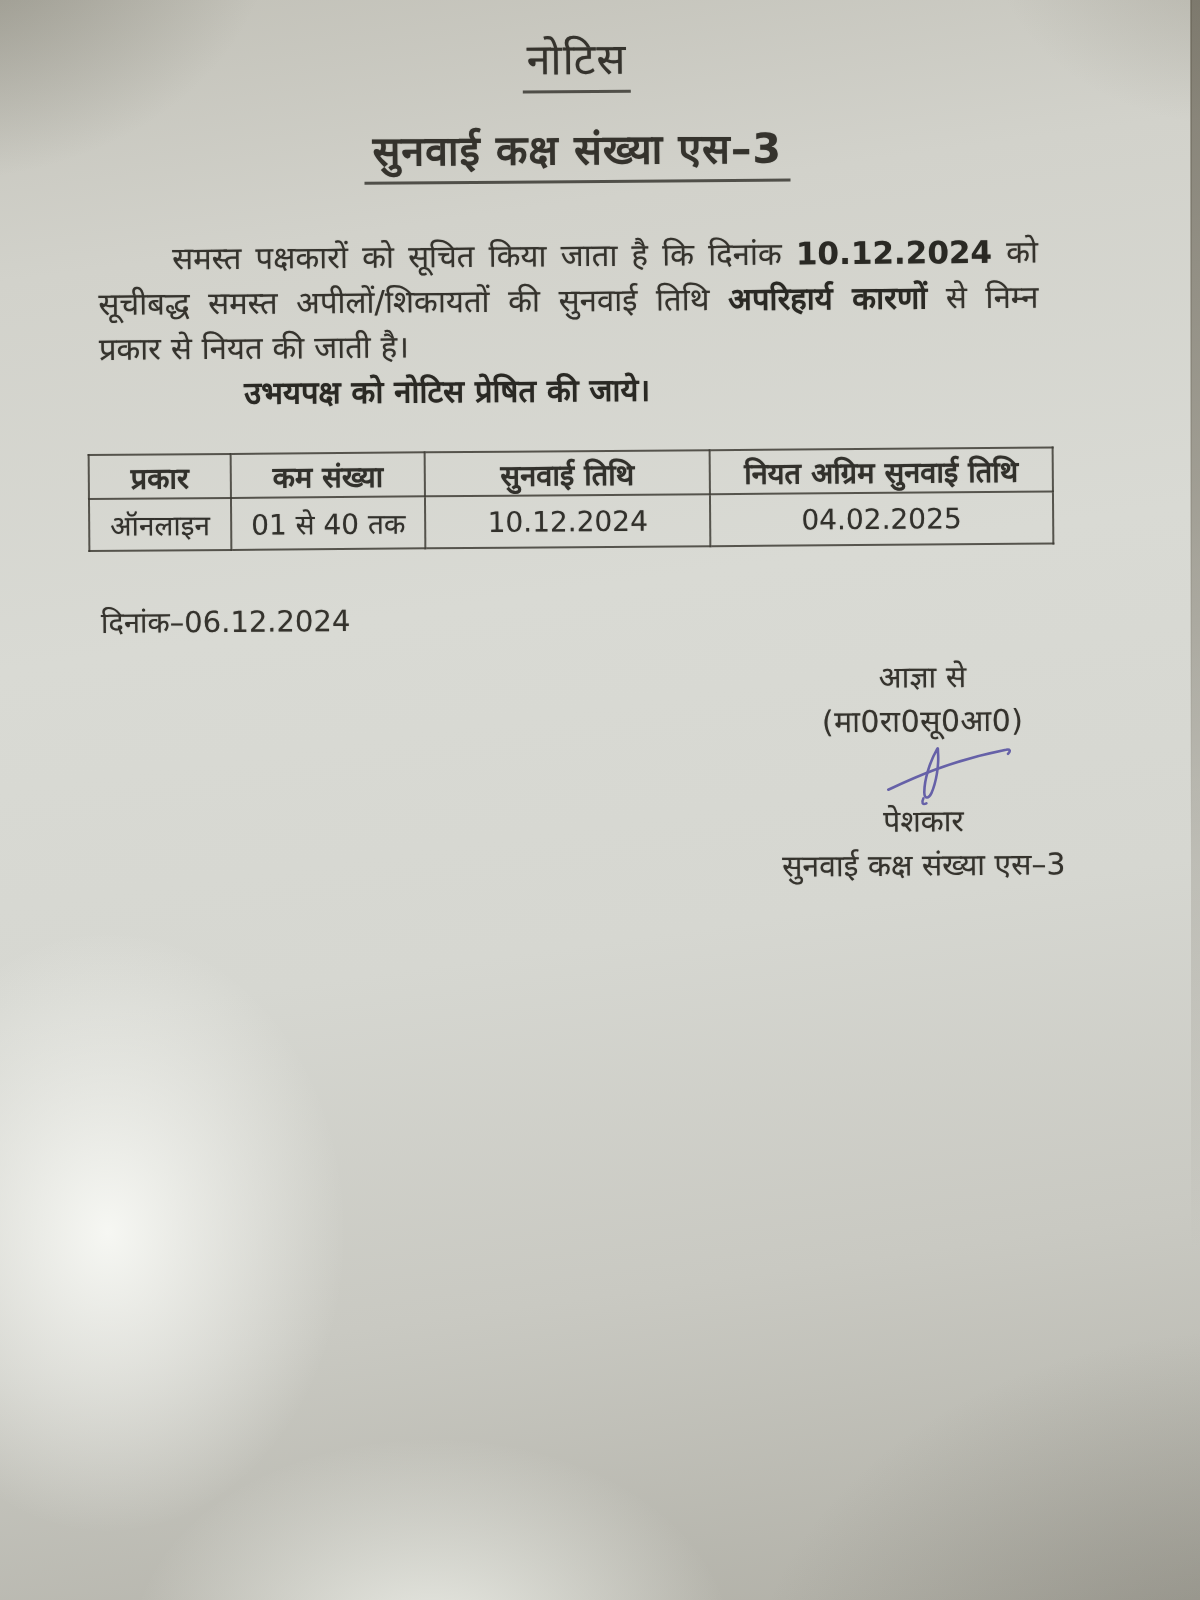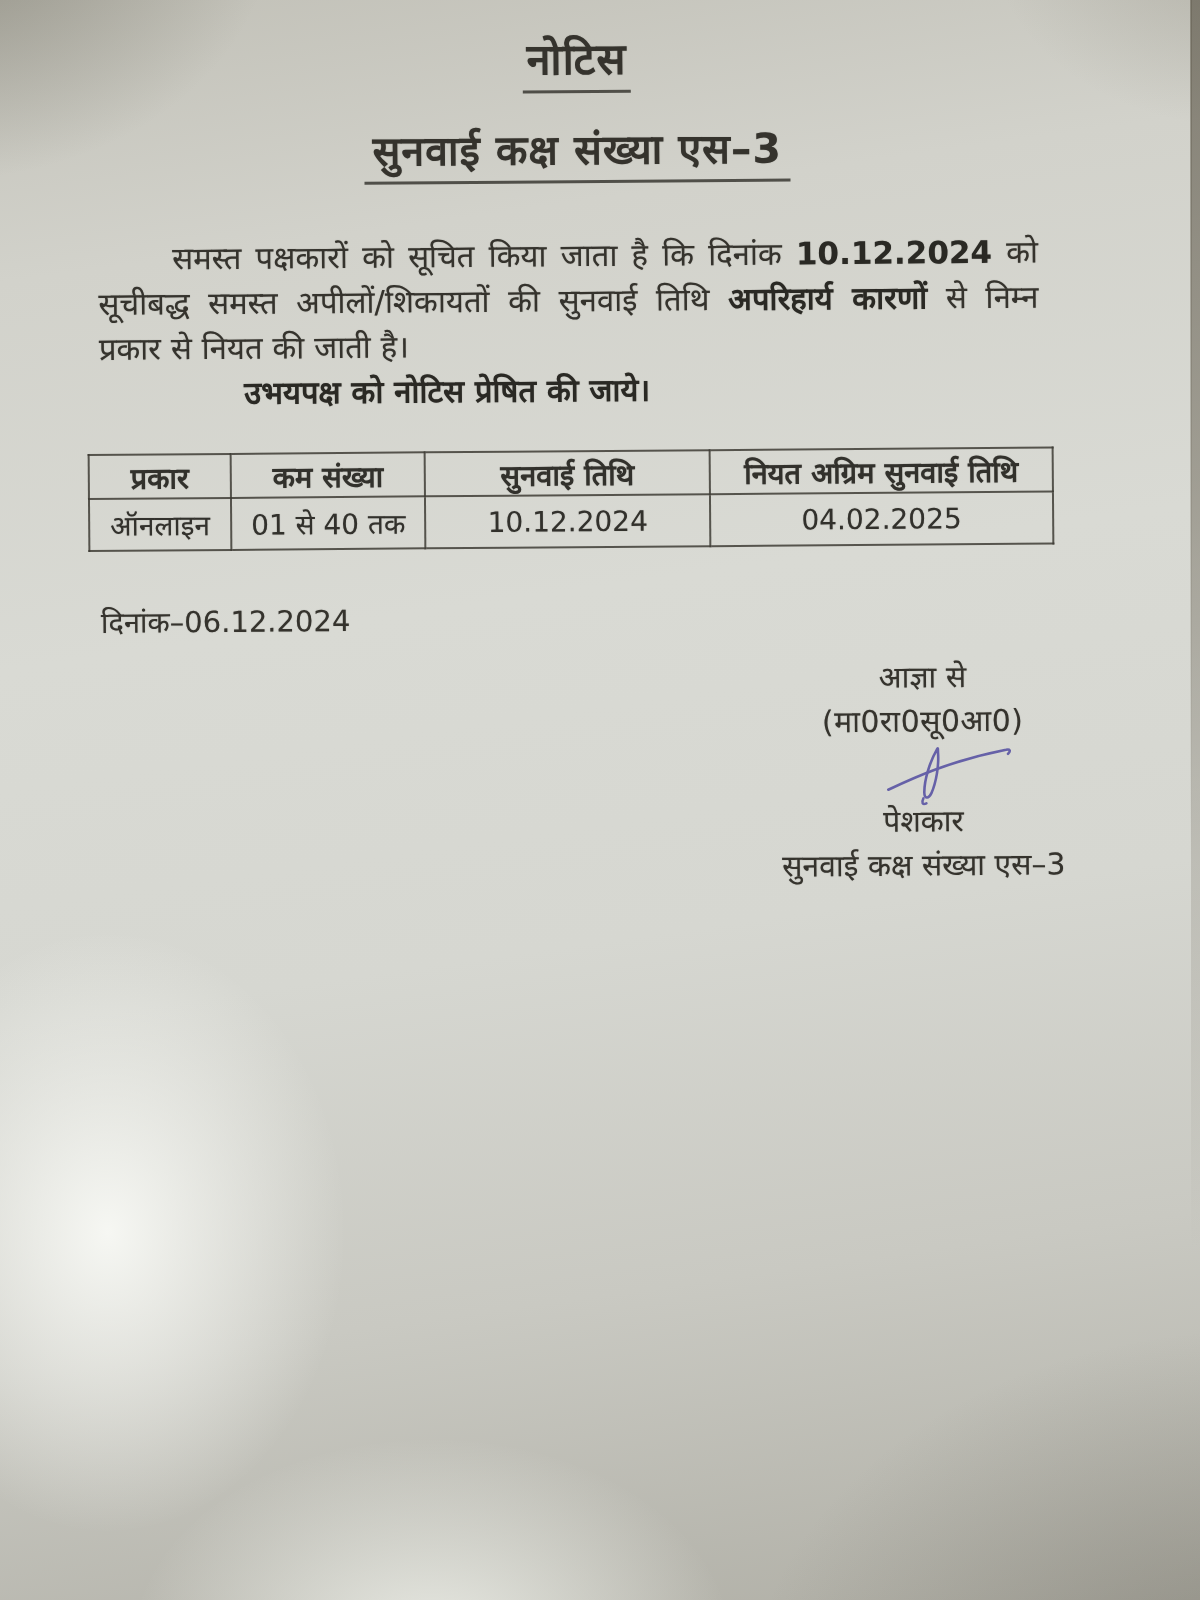--- a/index.html
+++ b/index.html
@@ -56,21 +56,21 @@
 
   .heading-wrap {
     position: absolute;
     top: 28px; left: 0;
     width: 1160px;
     text-align: center;
   }
   .heading {
     display: inline-block;
     font-size: 43px;
-    font-weight: bold;
+    font-weight: normal;
     letter-spacing: 1px;
     padding: 0 4px 3px;
     border-bottom: 3px solid rgba(58,56,50,0.85);
   }
 
   .subheading-wrap {
     position: absolute;
     top: 120px; left: 0;
     width: 1160px;
     text-align: center;

